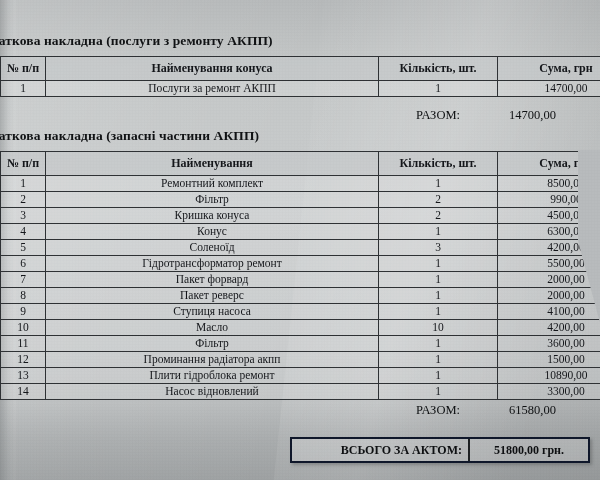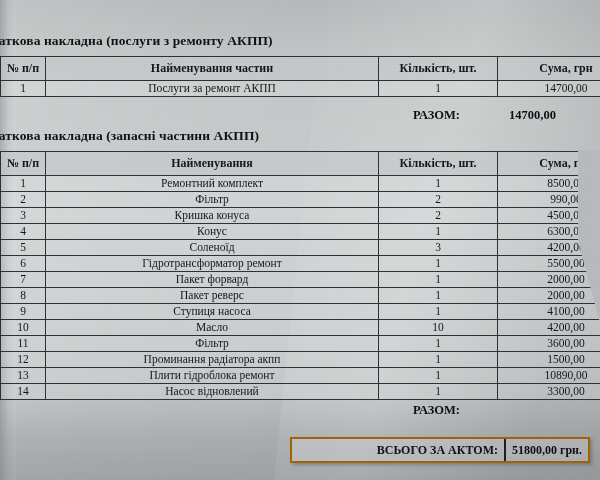--- a/index.html
+++ b/index.html
@@ -104,47 +104,46 @@
   .c-sum   { width: 128px; text-align: center; }
 
   
   #table-1 { left: 0px; top: 56px; width: 598px; }
   
   #table-2 { left: 0px; top: 151px; width: 598px; }
 
   
   .total-row {
     position: absolute;
-    font-weight: bold;
+    font-weight: normal;
     font-size: 12.5px;
     color: #0e1012;
   }
   .total-row .lbl { position: absolute; right: 0; white-space: nowrap; }
   .total-row .val { position: absolute; white-space: nowrap; text-align: center; }
 
   #total-1 { left: 0px; top: 108px; width: 598px; height: 16px; }
   #total-1 .lbl { left: 296px; width: 164px; text-align: right; }
   #total-1 .val { left: 470px; width: 125px; }
 
   #total-2 { left: 0px; top: 403px; width: 598px; height: 16px; }
   #total-2 .lbl { left: 296px; width: 164px; text-align: right; }
   #total-2 .val { left: 470px; width: 125px; }
 
   
   #grand-total {
     position: absolute;
     left: 290px; top: 437px;
     width: 300px; height: 26px;
-    border: 2px solid #a16207;
+    border: 2px solid #0f172a;
     box-sizing: border-box;
     display: flex;
     align-items: stretch;
     background: rgba(255,255,255,0.18);
     box-shadow: 2px 2px 3px rgba(60,62,64,0.35);
-    padding-left: 36px;
   }
   #grand-total .gt-label {
     flex: 0 0 178px;
     display: flex;
     align-items: center;
     justify-content: flex-end;
     padding-right: 6px;
     font-weight: bold;
     font-size: 12px;
     border-right: 2px solid #1d2022;
@@ -190,21 +189,21 @@
 <div id="shadow-bottom"></div>
 
 <div id="content">
 
   <div class="doc-title" id="title-1">идаткова накладна (послуги з ремонту АКПП)</div>
 
   <table class="tbl" id="table-1">
     <thead>
       <tr>
         <th class="c-num">№ п/п</th>
-        <th class="c-name">Найменування частин</th>
+        <th class="c-name">Найменування конуса</th>
         <th class="c-qty">Кількість, шт.</th>
         <th class="c-sum">Сума, грн</th>
       </tr>
     </thead>
     <tbody id="works-body">
         <tr>
           <td class="c-num">1</td>
           <td class="c-name">Послуги за ремонт АКПП</td>
           <td class="c-qty">1</td>
           <td class="c-sum">14700,00</td>
@@ -311,20 +310,21 @@
           <td class="c-num">14</td>
           <td class="c-name">Насос відновлений</td>
           <td class="c-qty">1</td>
           <td class="c-sum">3300,00</td>
         </tr>
       </tbody>
   </table>
 
   <div class="total-row" id="total-2">
     <span class="lbl">РАЗОМ:</span>
+    <span class="val">61580,00</span>
   </div>
 
   <div id="grand-total">
     <div class="gt-label">ВСЬОГО ЗА АКТОМ:</div>
     <div class="gt-value">51800,00 грн.</div>
   </div>
 
 
 </div>
 

